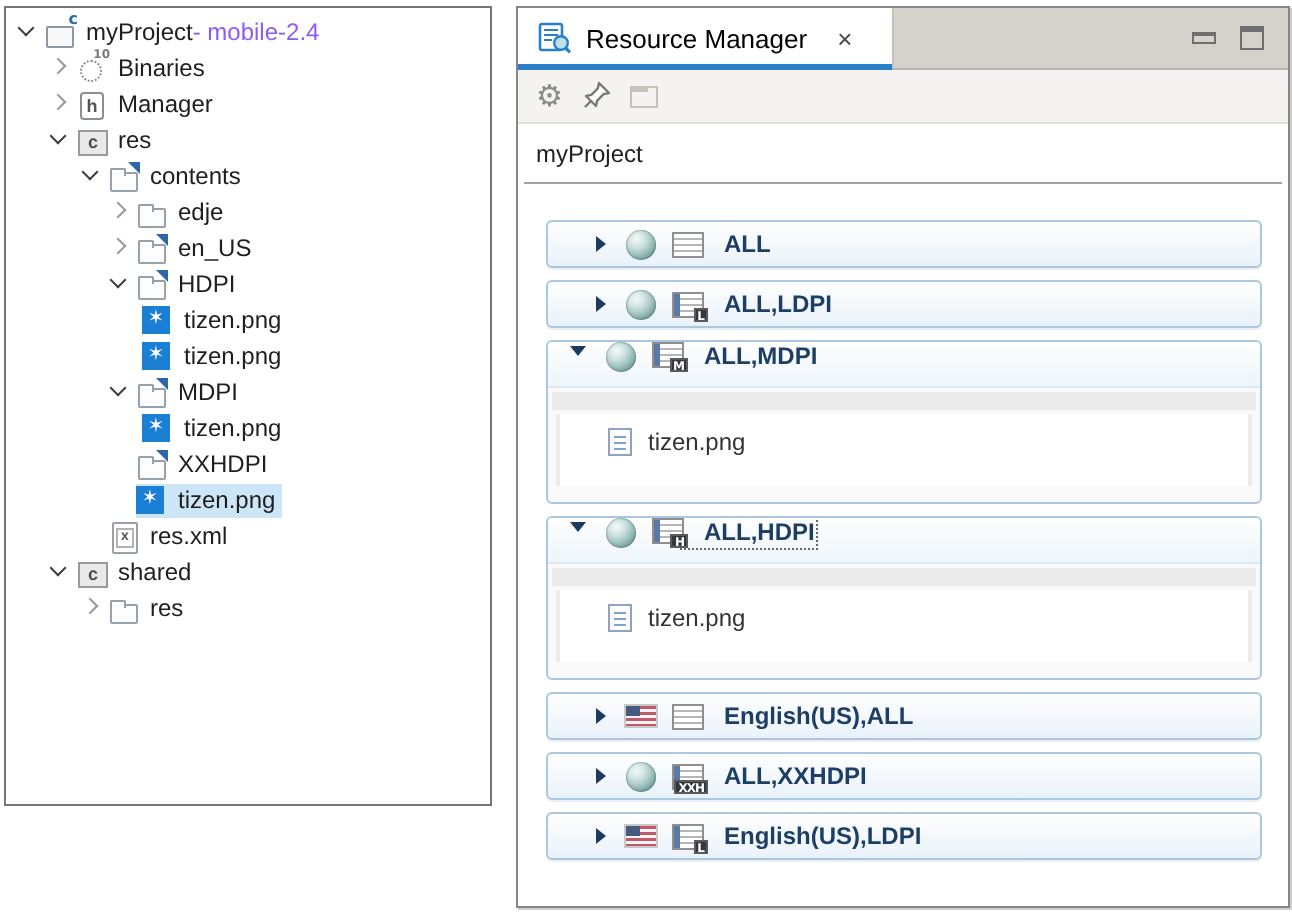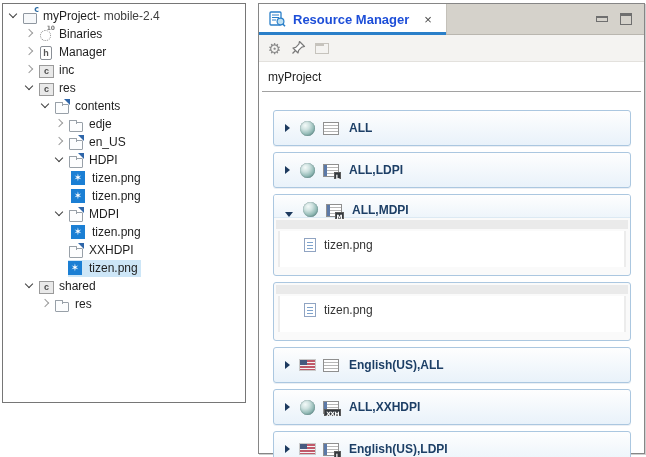--- a/index.html
+++ b/index.html
@@ -13,21 +13,21 @@
   .lvl0{padding-left:5px}.lvl1{padding-left:21px}.lvl2{padding-left:37px}
   .lvl3{padding-left:51px}.lvl4{padding-left:68px}
   .chev { width:10px; height:10px; position:relative; flex:0 0 10px; margin-right:4px; }
   .chev::before { content:""; position:absolute; top:1px; left:2px; width:5px; height:5px;
                   border-right:1.5px solid #9c9c9c; border-bottom:1.5px solid #9c9c9c; transform:rotate(-45deg); }
   .chev.open::before { border-color:#3f3f3f; transform:rotate(45deg); top:0; }
   .chev.blank::before { display:none; }
   .rowbody { display:flex; align-items:center; height:17px; padding:0 3px 0 0; }
   .selected .rowbody { background:#cde6f7; }
   .tlabel { padding-left:1px; }
-  .suffix { color:#404040; }
+  .suffix { color:#8b5cf6; }
 
   
   .ico { width:16px; height:15px; position:relative; flex:0 0 16px; margin-right:4px; }
   .i-folder::before { content:""; position:absolute; left:1px; top:5px; width:12px; height:8px;
      border:1px solid #98a0a8; background:#fcfdfe; border-radius:1px; }
   .i-folder::after { content:""; position:absolute; left:1px; top:3px; width:6px; height:3px;
      border:1px solid #98a0a8; border-bottom:none; background:#fcfdfe; border-radius:1px 1px 0 0; }
   .i-folder i { position:absolute; right:0; top:0; width:0; height:0; border-style:solid;
      border-width:0 6px 6px 0; border-color:transparent #2f66a9 transparent transparent; }
   .i-project::before { content:""; position:absolute; left:1px; top:4px; width:12px; height:9px;
@@ -48,38 +48,38 @@
   .i-xml::after { content:"x"; position:absolute; left:4px; top:3px; width:7px; height:8px;
      border:1px solid #b0b4b8; font:bold 7px/8px "Liberation Sans",sans-serif; color:#555; text-align:center; background:#fff; }
 
   
   .right-panel { position:absolute; left:258px; top:3px; width:387px; height:451px;
                  border:1px solid #868686; background:#fff; box-shadow:1px 1px 0 #cfcfcf; }
   .tabbar { height:31px; display:flex; background:#d5d2cb; border-bottom:1px solid #b9b6af; }
   .tab { width:188px; background:#fff; position:relative; display:flex; align-items:center;
          gap:7px; padding:0 10px; border-right:1px solid #c4c1ba; }
   .tab::after { content:""; position:absolute; left:0; right:0; bottom:-1px; height:3px; background:#2a7fc9; }
-  .tab-label { font-size:13px; font-weight:bold; color:#1d4ed8; }
+  .tab-label { font-size:13px; font-weight:normal; color:#000000; }
   .tab-close { margin-left:8px; color:#4a4a4a; font-size:13px; cursor:default; }
   .win-controls { margin-left:auto; display:flex; align-items:center; gap:12px; padding-right:12px; }
   .wc-min { width:12px; height:6px; border:1px solid #6f6f6f; border-top-width:2px; }
   .wc-max { width:12px; height:12px; border:1px solid #6f6f6f; border-top-width:3px; }
 
   .toolbar { height:27px; display:flex; align-items:center; gap:9px; padding:0 9px;
              background:#f4f3f1; border-bottom:1px solid #e3e1dd; }
   .tb-gear { font-size:15px; line-height:15px; color:#8a8a8a; }
   .tb-view { width:14px; height:11px; border:1px solid #c6c3bd; position:relative; }
   .tb-view::before { content:""; position:absolute; left:0; right:4px; top:0; height:2px; background:#c6c3bd; }
 
   .proj-row { margin:0 3px; padding:8px 6px 7px; font-size:12px; color:#222; border-bottom:1px solid #a2a2a2; }
 
   .rows { padding:18px 13px 0 14px; }
-  .rm-row { height:36px; border:1px solid #abc7e0; border-radius:3px;
+  .rm-row { height:24px; border:1px solid #abc7e0; border-radius:3px;
             background:linear-gradient(#fefefe,#e9f2fa); display:flex; align-items:center;
-            padding-left:11px; margin-bottom:6px; box-shadow:0 1px 0 rgba(120,150,180,.15); }
+            padding-left:24px; margin-bottom:6px; box-shadow:0 1px 0 rgba(120,150,180,.15); }
   .rm-label { font-size:12px; font-weight:bold; color:#1d3f66; padding-left:10px; }
   .rm-label.focusbox { outline:1px dotted #666; outline-offset:1px; }
   .tri { width:0; height:0; flex:0 0 auto; margin-right:10px; }
   .tri.r { border-top:4px solid transparent; border-bottom:4px solid transparent; border-left:5px solid #1d3a5f; }
   .tri.d { border-left:4px solid transparent; border-right:4px solid transparent; border-top:5px solid #1d3a5f; margin-top:2px; }
   .globeicon { width:15px; height:15px; border-radius:50%; flex:0 0 15px; margin-right:8px;
      background:radial-gradient(circle at 35% 30%, #f4faf9 0%, #cfe2e0 30%, #94bbb7 60%, #537f7c 90%);
      box-shadow:inset 0 0 1px #3e6361; }
   .flagicon { width:15px; height:10px; position:relative; flex:0 0 15px; margin-right:8px;
      background:repeating-linear-gradient(to bottom,#c0596a 0 1.5px,#f3f4f6 1.5px 3px);
@@ -88,21 +88,21 @@
   .gicon { width:16px; height:13px; border:1px solid #8f8f8f; position:relative; flex:0 0 16px;
      background:repeating-linear-gradient(to bottom,#fff 0 2px,#b6b6b6 2px 3px); }
   .gicon.badged::before { content:""; position:absolute; left:0; top:0; bottom:0; width:3px; background:#5b79a8; }
   .gbadge { position:absolute; right:-3px; bottom:-3px; min-width:7px; height:7px; background:#33383d;
      border:1px solid #5a5a5a; color:#fff; font:bold 6px/7px "DejaVu Sans",sans-serif;
      text-align:center; padding:0 1px; letter-spacing:-0.5px; font-style:normal; }
   .gbadge:empty { display:none; }
 
   .rm-block { border:1px solid #abc7e0; border-radius:3px; margin-bottom:6px; background:#fafafa;
               overflow:hidden; padding-bottom:8px; }
-  .rm-head { height:23px; display:flex; align-items:flex-end; padding-left:11px;
+  .rm-head { height:23px; display:flex; align-items:flex-start; padding-left:11px;
              background:linear-gradient(#fefefe,#eef5fb); border-bottom:1px solid #dce9f3; }
   .rm-strip { height:9px; background:#eaeaea; margin:2px 2px; }
   .rm-content { margin:2px 4px 0; background:#fff; height:36px;
                 box-shadow:inset 2px 0 0 #ececec, inset -2px 0 0 #ececec; }
   .rm-file { display:flex; align-items:center; gap:8px; padding:7px 0 0 26px; font-size:12px; color:#333; }
   .docicon { width:12px; height:14px; background:#fff; border:1px solid #90a4c2; position:relative; flex:0 0 12px; }
   .docicon::before { content:""; position:absolute; left:2px; right:2px; top:3px; height:8px;
      background:repeating-linear-gradient(to bottom,#7fa3cc 0 1px,transparent 1px 3px); }
 </style>
 </head>
@@ -126,27 +126,20 @@
       </span>
   </div>
   <div class="trow lvl1">
     <span class="chev"></span>
     <span class="rowbody">
         <span class="ico i-includes"></span>
         <span class="tlabel">Manager</span>
       </span>
   </div>
   <div class="trow lvl1">
-    <span class="chev"></span>
-    <span class="rowbody">
-        <span class="ico i-cbox"></span>
-        <span class="tlabel">inc</span>
-      </span>
-  </div>
-  <div class="trow lvl1">
     <span class="chev open"></span>
     <span class="rowbody">
         <span class="ico i-cbox"></span>
         <span class="tlabel">res</span>
       </span>
   </div>
   <div class="trow lvl2">
     <span class="chev open"></span>
     <span class="rowbody">
         <span class="ico i-folder">
@@ -214,20 +207,27 @@
           <i></i>
         </span>
         <span class="tlabel">XXHDPI</span>
       </span>
   </div>
   <div class="trow lvl3 selected">
     <span class="chev blank"></span>
     <span class="rowbody">
         <span class="ico i-tizen"></span>
         <span class="tlabel">tizen.png</span>
+      </span>
+  </div>
+  <div class="trow lvl2">
+    <span class="chev blank"></span>
+    <span class="rowbody">
+        <span class="ico i-xml"></span>
+        <span class="tlabel">res.xml</span>
       </span>
   </div>
   <div class="trow lvl1">
     <span class="chev open"></span>
     <span class="rowbody">
         <span class="ico i-cbox"></span>
         <span class="tlabel">shared</span>
       </span>
   </div>
   <div class="trow lvl2">
@@ -301,20 +301,28 @@
       <div class="rm-strip"></div>
       <div class="rm-content">
         <div class="rm-file">
           <span class="docicon"></span>
           <span>tizen.png</span>
         </div>
       </div>
     </div>
 
     <div class="rm-block">
+      <div class="rm-head">
+        <span class="tri d"></span>
+        <span class="globeicon"></span>
+        <span class="gicon badged">
+            <i class="gbadge">H</i>
+          </span>
+        <span class="rm-label focusbox">ALL,HDPI</span>
+      </div>
       <div class="rm-strip"></div>
       <div class="rm-content">
         <div class="rm-file">
           <span class="docicon"></span>
           <span>tizen.png</span>
         </div>
       </div>
     </div>
 
     <div class="rm-row">

